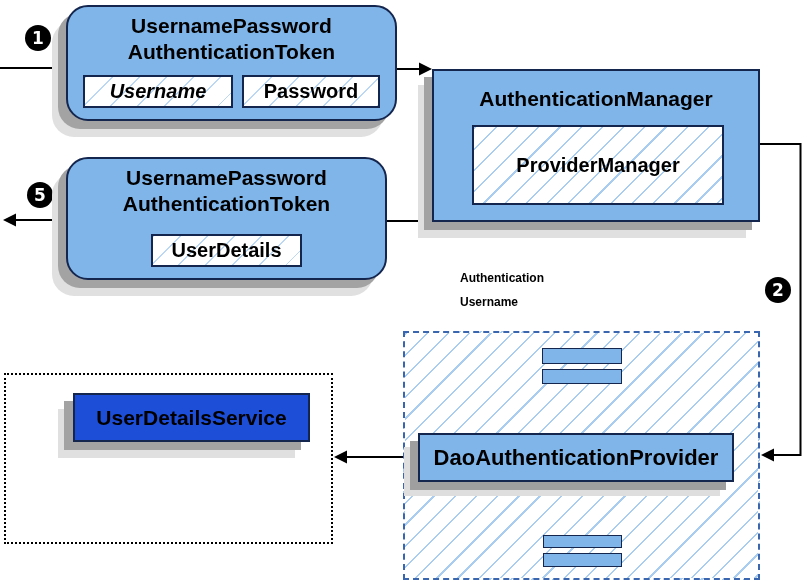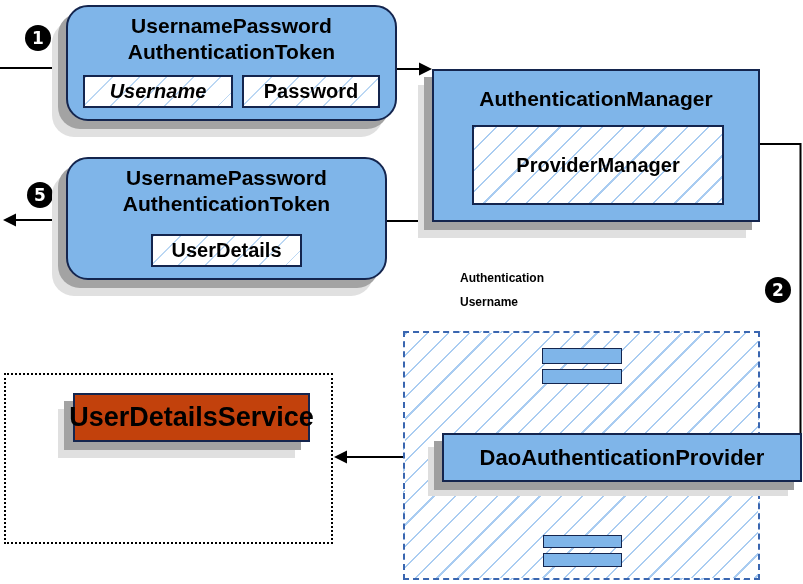--- a/index.html
+++ b/index.html
@@ -47,37 +47,36 @@
     position:absolute;left:460px;top:266px;width:240px;text-align:left;
     font-weight:bold;font-size:12px;line-height:24px;
   }
   .dashedbox{
     position:absolute;left:403px;top:331px;width:357px;height:249px;box-sizing:border-box;
     border:2.5px dashed #3A66B0;
   }
   .bar{position:absolute;box-sizing:border-box;background:#7FB5E9;border:1.5px solid #14254E;}
 
   .daobox{
-    position:absolute;left:418px;top:433px;width:360px;height:49px;box-sizing:border-box;
+    position:absolute;left:418px;top:433px;width:316px;height:49px;box-sizing:border-box;
     background:#7FB5E9;border:2px solid #14254E;
     display:flex;align-items:center;justify-content:center;
     font-weight:bold;font-size:22px;
     box-shadow:-8px 8px 0 #9f9f9f,-14px 14px 0 #dedede;
-    margin-left:24px;
   }
 
   .dottedbox{
     position:absolute;left:4px;top:373px;width:329px;height:171px;box-sizing:border-box;
     border:2.5px dotted #000;background:#fff;
   }
   .service-box{
     position:absolute;box-sizing:border-box;width:237px;height:49px;left:73px;
-    background:#c2410c;border:2px solid #14254E;
+    background:#1d4ed8;border:2px solid #14254E;
     display:flex;align-items:center;justify-content:center;
-    font-weight:bold;font-size:27px;
+    font-weight:bold;font-size:21px;
     box-shadow:-9px 8px 0 #a3a3a3,-15px 16px 0 #e0e0e0;
   }
 </style>
 </head>
 <body>
 
 <div class="canvas">
 
   <svg class="wires" xmlns="http://www.w3.org/2000/svg" viewBox="0 0 803 584">
     <g>

